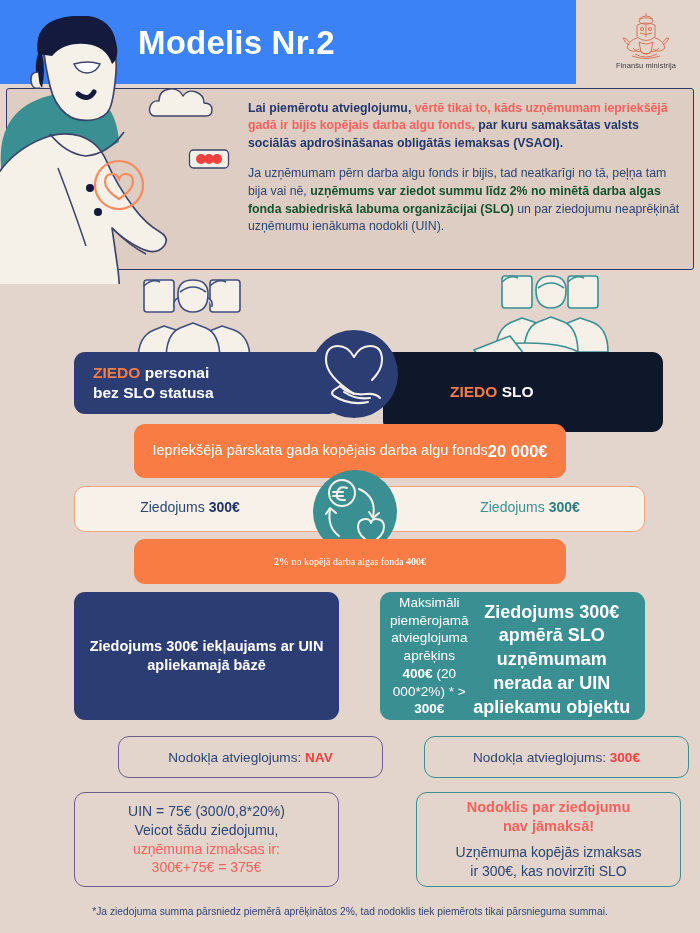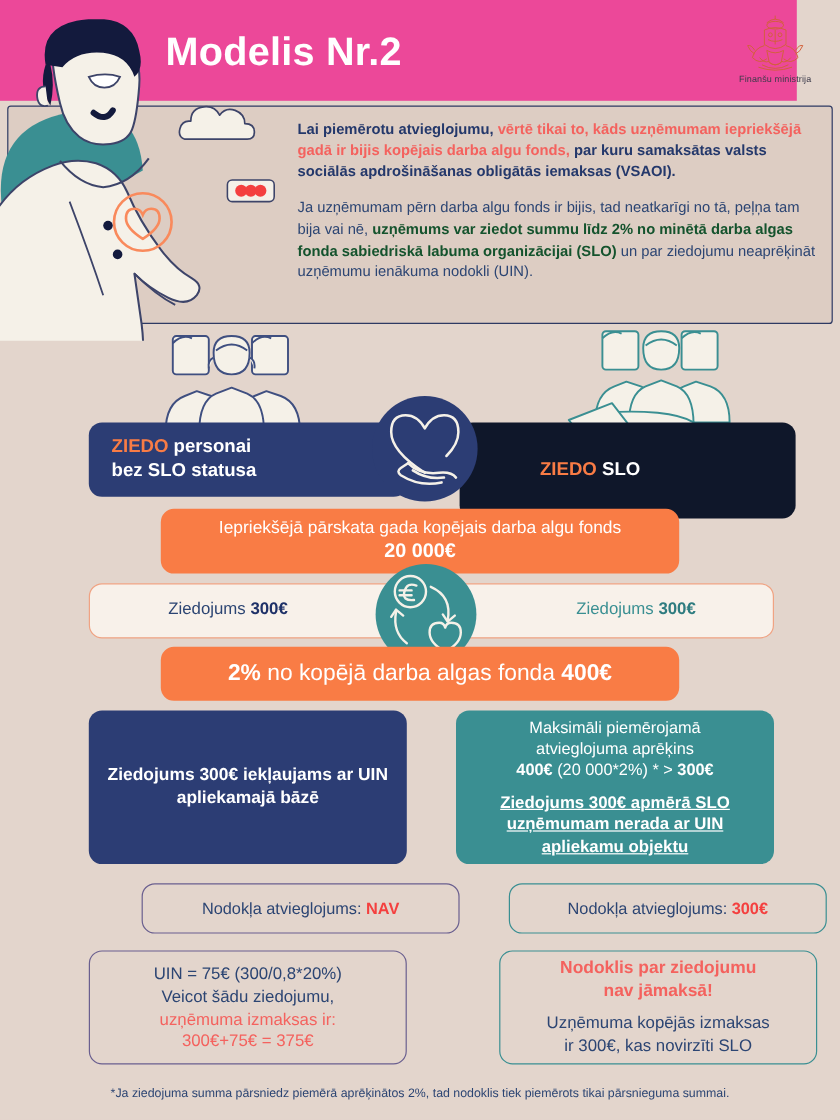--- a/index.html
+++ b/index.html
@@ -7,22 +7,22 @@
     width:700px;height:933px;
     background:#e3d5cc;
     font-family:"Liberation Sans", sans-serif;
     overflow:hidden;
     position:relative;
   }
   #page{position:relative;width:700px;height:933px;overflow:hidden;background:#e3d5cc;}
 
   
   .header{
-    position:absolute;left:0;top:0;width:664px;height:84px;
-    background:#ec4899;
+    position:absolute;left:0;top:0;width:576px;height:84px;
+    background:#3b82f6;
   }
   .header-title{
     position:absolute;left:138px;top:24px;
     font-size:33px;font-weight:bold;color:#ffffff;letter-spacing:0.2px;
   }
   .ministry{
     position:absolute;left:600px;top:12px;width:92px;text-align:center;
   }
   .crest{width:62px;height:48px;margin:0 auto;display:block;}
   .ministry-label{
@@ -80,21 +80,21 @@
   .heart-circle{
     position:absolute;left:310px;top:330px;width:88px;height:88px;
     background:#2c3d74;border-radius:50%;
   }
   .heart-circle svg{position:absolute;left:0;top:0;}
 
   
   .bar-fund{
     position:absolute;left:134px;top:424px;width:432px;height:54px;
     background:#f97c45;border-radius:11px;
-    display:flex;flex-direction:column;align-items:center;justify-content:center;
+    display:flex;flex-direction:row;align-items:center;justify-content:center;
     color:#fff;
   }
   .bar-fund .l1{font-size:14.5px;line-height:1.18;}
   .bar-fund .l2{font-size:16.5px;font-weight:bold;line-height:1.2;margin-top:1px;}
 
   
   .don-row{
     position:absolute;left:74px;top:486px;width:571px;height:46px;
     background:#f8f1ea;border:1.3px solid #f0a383;border-radius:11px;
     box-sizing:border-box;
@@ -114,43 +114,43 @@
     position:absolute;left:313px;top:470px;width:84px;height:84px;
     background:#3a8f92;border-radius:50%;
   }
   .euro-circle svg{position:absolute;left:0;top:0;}
 
   
   .bar-2pct{
     position:absolute;left:134px;top:539px;width:432px;height:45px;
     background:#f97c45;border-radius:11px;
     display:flex;align-items:center;justify-content:center;
-    color:#fff;font-size:19px;
+    color:#fff;font-size:10px;font-family:Liberation Serif, serif;
   }
   .bar-2pct b{font-weight:bold;}
 
   
   .res-left{
     position:absolute;left:74px;top:592px;width:265px;height:128px;
     background:#2c3d74;border-radius:11px;
     display:flex;align-items:center;justify-content:center;text-align:center;
     box-sizing:border-box;padding:0 14px;
   }
   .res-left .txt{
     font-size:14.5px;font-weight:bold;color:#ffffff;line-height:1.34;
   }
   .res-right{
     position:absolute;left:380px;top:592px;width:265px;height:128px;
     background:#3a8f92;border-radius:11px;
-    display:flex;flex-direction:column;align-items:center;justify-content:center;
+    display:flex;flex-direction:row;align-items:center;justify-content:center;
     text-align:center;box-sizing:border-box;padding:0 10px;color:#fff;
   }
   .res-right .p1{font-size:13.6px;line-height:1.3;}
   .res-right .p1 b{font-weight:bold;}
-  .res-right .p2{font-size:14px;font-weight:bold;line-height:1.32;margin-top:8px;text-decoration:underline;}
+  .res-right .p2{font-size:18px;font-weight:bold;line-height:1.32;margin-top:8px;}
 
   
   .pill{
     position:absolute;height:42px;border-radius:11px;
     background:transparent;box-sizing:border-box;
     display:flex;align-items:center;justify-content:center;
     font-size:13.6px;
     margin-left:44px;
   }
   .pill-left{left:74px;top:736px;width:265px;border:1.4px solid #6a5f8f;color:#2c4573;}

